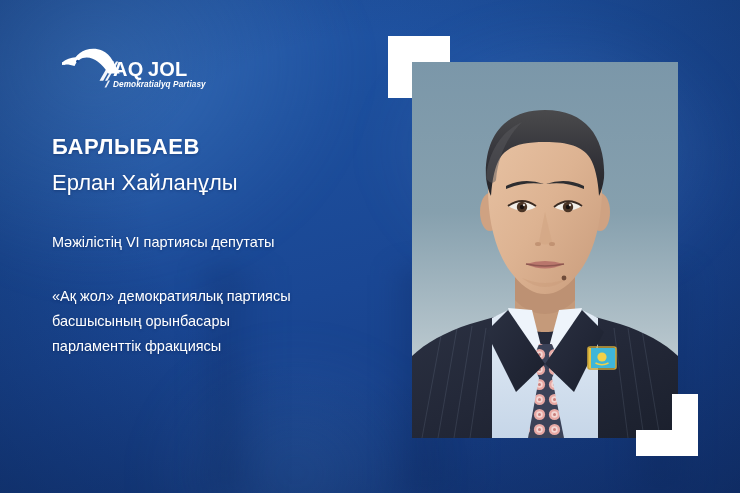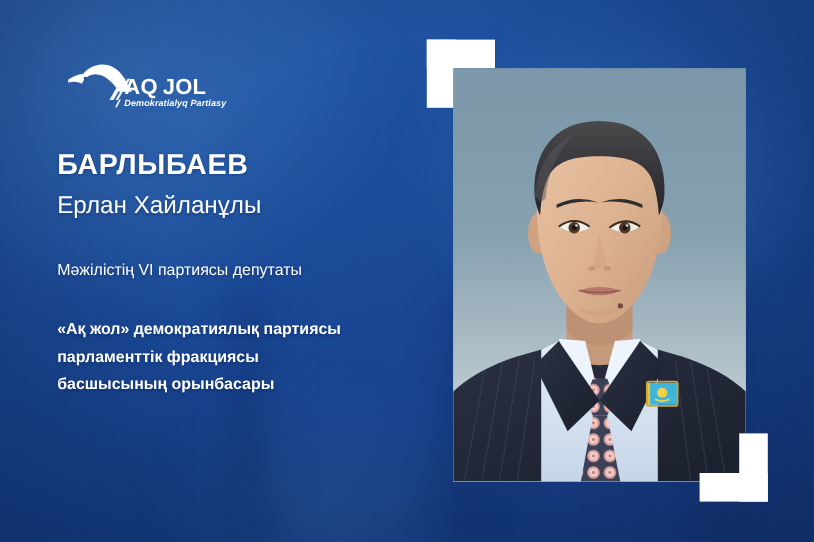--- a/index.html
+++ b/index.html
@@ -81,35 +81,35 @@
     position: absolute;
     inset: 0;
     background:
       radial-gradient(ellipse at 50% 42%, rgba(0,0,0,0) 42%, rgba(6,26,66,0.42) 100%);
   }
 
   
   .logo {
     position: absolute;
     left: 58px;
-    top: 52px;
+    top: 42px;
     width: 152px;
     height: 52px;
   }
   .logo svg { display: block; width: 100%; height: 100%; }
 
   
   .text-block {
     position: absolute;
     left: 52px;
     top: 135px;
     width: 330px;
   }
   .surname {
-    font-size: 26px;
+    font-size: 22px;
     font-weight: bold;
     letter-spacing: 0.6px;
     color: #ffffff;
     line-height: 1.12;
     margin: 0 0 10px 0;
     text-shadow: 0 1px 3px rgba(0,24,70,0.35);
   }
   .givenname {
     font-size: 22px;
     font-weight: normal;
@@ -122,21 +122,21 @@
     margin-top: 38px;
     font-size: 14.5px;
     font-weight: normal;
     color: #ffffff;
     line-height: 1.3;
     text-shadow: 0 1px 3px rgba(0,24,70,0.35);
   }
   .desc {
     margin-top: 32px;
     font-size: 14.5px;
-    font-weight: bold;
+    font-weight: normal;
     color: #ffffff;
     line-height: 1.72;
     text-shadow: 0 1px 3px rgba(0,24,70,0.35);
   }
   .desc div { white-space: nowrap; }
 
   
   .photo-wrap {
     position: absolute;
     left: 388px;
@@ -202,22 +202,22 @@
       <path d="M46.5,45.6 L50.2,38.4 L52.0,38.4 L48.3,45.6 Z" fill="#ffffff" opacity="0.9"></path>
     </svg>
   </div>
 
   <div class="text-block">
     <div class="surname">БАРЛЫБАЕВ</div>
     <div class="givenname">Ерлан Хайланұлы</div>
     <div class="role-line">Мәжілістің VI партиясы депутаты</div>
     <div class="desc">
       <div>«Ақ жол» демократиялық партиясы</div>
+      <div>басшысының орынбасары</div>
       <div>парламенттік фракциясы</div>
-      <div>басшысының орынбасары</div>
     </div>
   </div>
 
   <div class="photo-wrap">
     <div class="bracket bracket-tl-h"></div>
     <div class="bracket bracket-tl-v"></div>
 
     <div class="photo">
       <svg viewBox="0 0 266 376" xmlns="http://www.w3.org/2000/svg">
         <defs>

